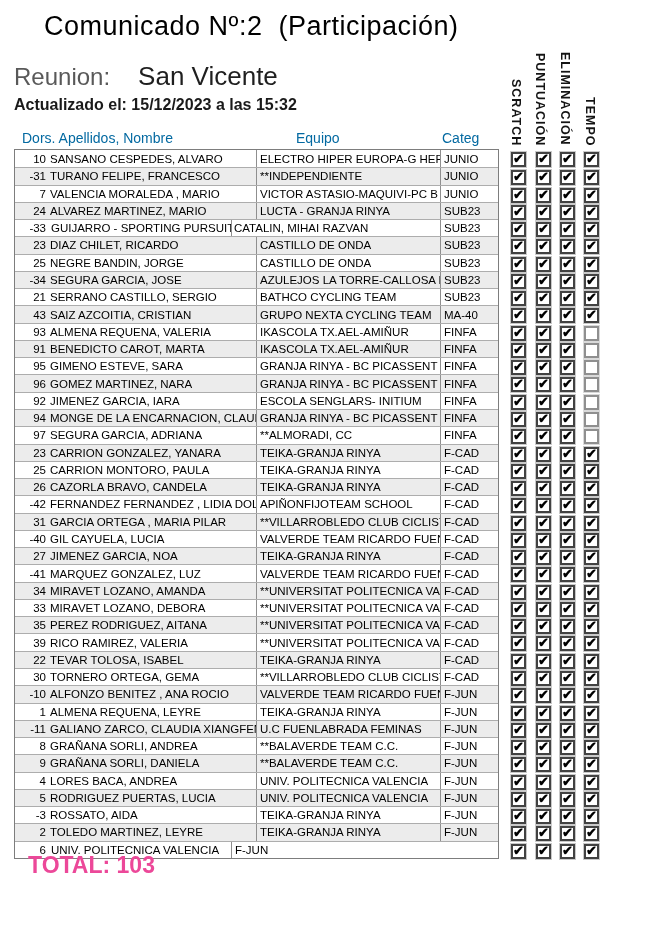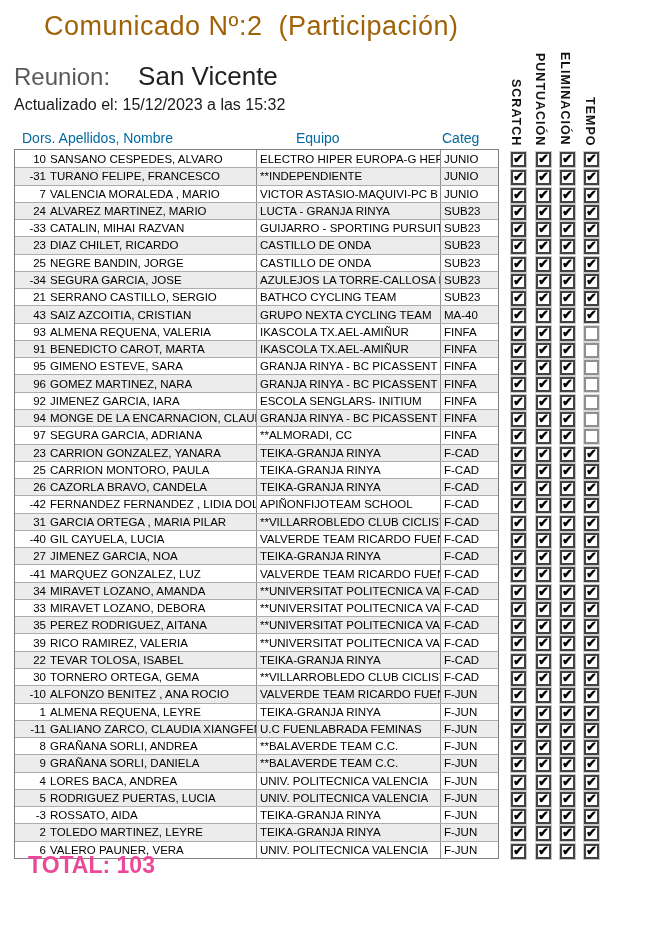--- a/index.html
+++ b/index.html
@@ -2,25 +2,25 @@
 <html><head>
 <meta charset="utf-8">
 <style>
   html,body { margin:0; padding:0; background:#ffffff; }
   .page {
     position:relative; width:668px; height:927px; background:#fff;
     font-family:"Liberation Sans", sans-serif; overflow:hidden;
   }
   .title {
     position:absolute; left:44px; top:11px;
-    font-size:27px; color:#a16207; letter-spacing:0.5px; white-space:pre;
+    font-size:27px; color:#000000; letter-spacing:0.5px; white-space:pre;
   }
   .reunion { position:absolute; left:14px; top:61px; font-size:24px; color:#595959; }
   .reunion .value { color:#1f1f1f; font-size:26px; margin-left:28px; }
-  .updated { position:absolute; left:14px; top:96px; font-size:16px; font-weight:normal; color:#1a1a1a; }
+  .updated { position:absolute; left:14px; top:96px; font-size:16px; font-weight:bold; color:#1a1a1a; }
   .colheads { position:absolute; top:130px; left:0; width:668px; height:18px; font-size:14px; color:#0369a1; }
   .colheads span { position:absolute; white-space:nowrap; }
   .h-dn { left:22px; } .h-eq { left:296px; } .h-cg { left:442px; }
 
   .event-heads { position:absolute; left:0; top:0; width:668px; height:146px; }
   .evh {
     position:absolute; bottom:0; writing-mode:vertical-rl; text-orientation:mixed;
     font-size:12.5px; font-weight:bold; color:#141414; letter-spacing:1px; white-space:nowrap;
   }
 
@@ -147,22 +147,22 @@
         </span>
         <span class="cb cb3">
           <span class="mark">✔</span>
         </span>
         <span class="cb cb4">
           <span class="mark">✔</span>
         </span>
       </div>
       <div class="row">
         <span class="c cd">-33</span>
+        <span class="c ct">GUIJARRO -  SPORTING PURSUIT</span>
         <span class="c cn">CATALIN, MIHAI RAZVAN</span>
-        <span class="c ct">GUIJARRO -  SPORTING PURSUIT</span>
         <span class="c cc">SUB23</span>
         <span class="cb cb1">
           <span class="mark">✔</span>
         </span>
         <span class="cb cb2">
           <span class="mark">✔</span>
         </span>
         <span class="cb cb3">
           <span class="mark">✔</span>
         </span>
@@ -781,21 +781,20 @@
         </span>
         <span class="cb cb3">
           <span class="mark">✔</span>
         </span>
         <span class="cb cb4">
           <span class="mark">✔</span>
         </span>
       </div>
       <div class="row">
         <span class="c cd">6</span>
-        <span class="c cn">VALERO PAUNER, VERA</span>
         <span class="c ct">UNIV. POLITECNICA VALENCIA</span>
         <span class="c cc">F-JUN</span>
         <span class="cb cb1">
           <span class="mark">✔</span>
         </span>
         <span class="cb cb2">
           <span class="mark">✔</span>
         </span>
         <span class="cb cb3">
           <span class="mark">✔</span>

